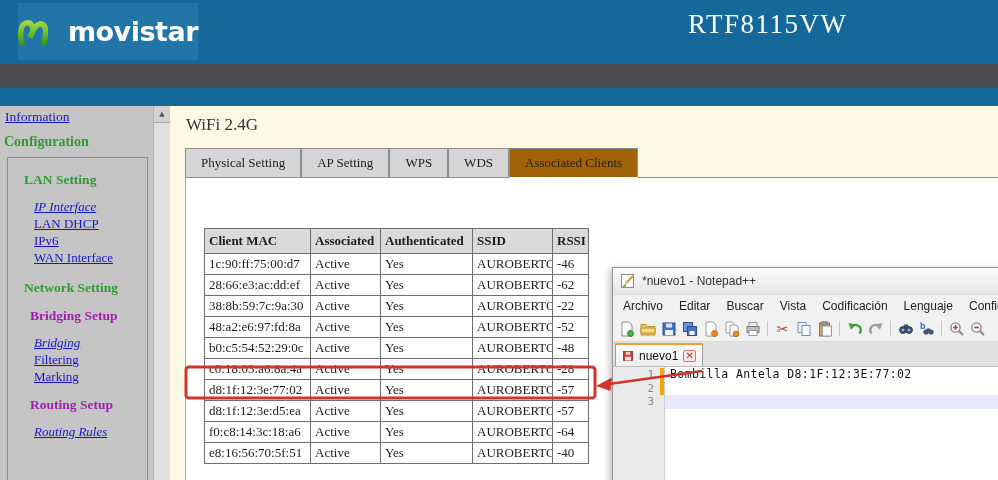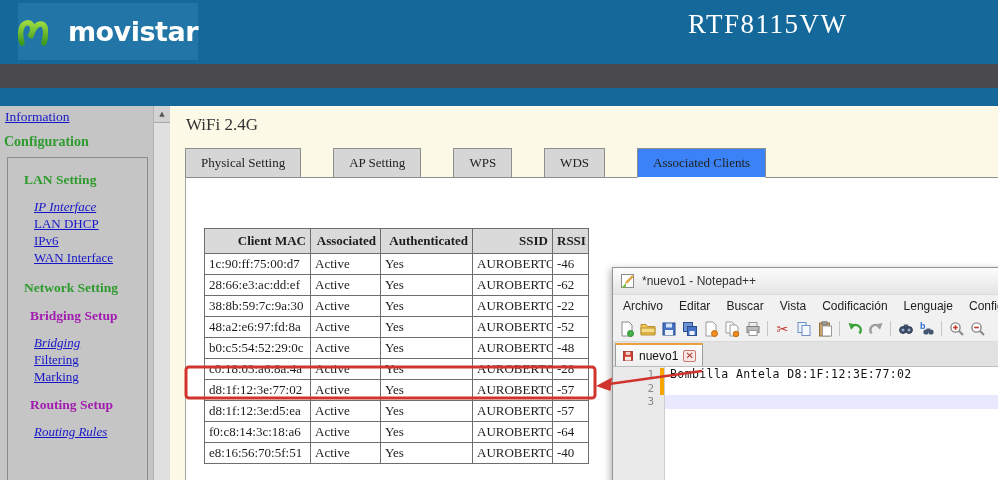--- a/index.html
+++ b/index.html
@@ -31,32 +31,32 @@
   .side-scroll{position:absolute;right:0;top:0;width:16px;height:374px;background:#e0e0e0;
                border-left:1px solid #b3b3b3;}
   .scroll-btn{height:16px;background:#d2d2d2;border-bottom:1px solid #a8a8a8;display:flex;
               align-items:center;justify-content:center;font-size:7px;color:#555;
               font-family:"DejaVu Sans",sans-serif;cursor:pointer;}
 
   
   .main{position:absolute;left:170px;top:106px;width:828px;height:458px;background:#fcfae6;}
   .page-title{margin:0;position:absolute;left:16px;top:9px;font-size:17px;font-weight:normal;color:#333;}
   .tabstrip{position:absolute;left:15px;top:42px;width:813px;height:30px;display:flex;
-            align-items:flex-end;border-bottom:1px solid #8e8e8e;box-sizing:border-box;gap:32px;}
+            align-items:flex-end;border-bottom:1px solid #8e8e8e;box-sizing:border-box;}
   .tab{height:29px;line-height:28px;padding:0 15px;background:#d6d6d6;border:1px solid #8e8e8e;
        border-bottom:none;font-size:13px;color:#222;text-align:center;box-sizing:border-box;
        cursor:pointer;white-space:nowrap;}
-  .tab.active{background:#3b82f6;height:30px;margin-bottom:-1px;border-bottom:1px solid #fff;}
+  .tab.active{background:#a16207;height:30px;margin-bottom:-1px;border-bottom:1px solid #fff;}
   .panel{position:absolute;left:15px;top:72px;width:813px;height:302px;background:#fff;
          border-left:1px solid #a5a5a5;box-sizing:border-box;}
   table.clients{margin:50px 0 0 18px;border-collapse:collapse;table-layout:fixed;width:384px;
                 font-size:13px;color:#1c1c1c;}
   table.clients th, table.clients td{border:1px solid #6e6e6e;padding:2px 4px;text-align:left;
                 white-space:nowrap;overflow:hidden;height:15px;}
-  table.clients th{background:#dadada;text-align:right;padding:4px 4px;font-size:13px;}
+  table.clients th{background:#dadada;text-align:left;padding:4px 4px;font-size:13px;}
 
   
   .npp{position:absolute;left:612px;top:267px;width:420px;height:240px;background:#f0f0f0;
        border:1px solid #949494;box-shadow:-2px 2px 7px rgba(0,0,0,0.28);
        font-family:"Liberation Sans","DejaVu Sans",sans-serif;z-index:20;}
   .npp-title{height:26px;background:linear-gradient(#fcfcfc,#e5e5e5);display:flex;
              align-items:center;gap:6px;padding-left:7px;border-bottom:1px solid #dcdcdc;}
   .npp-title-text{font-size:12px;color:#333;}
   .npp-menu{height:21px;background:#f1f1f1;display:flex;align-items:center;padding-left:2px;}
   .npp-menu-item{font-size:12px;color:#222;padding:0 8px;cursor:pointer;}

